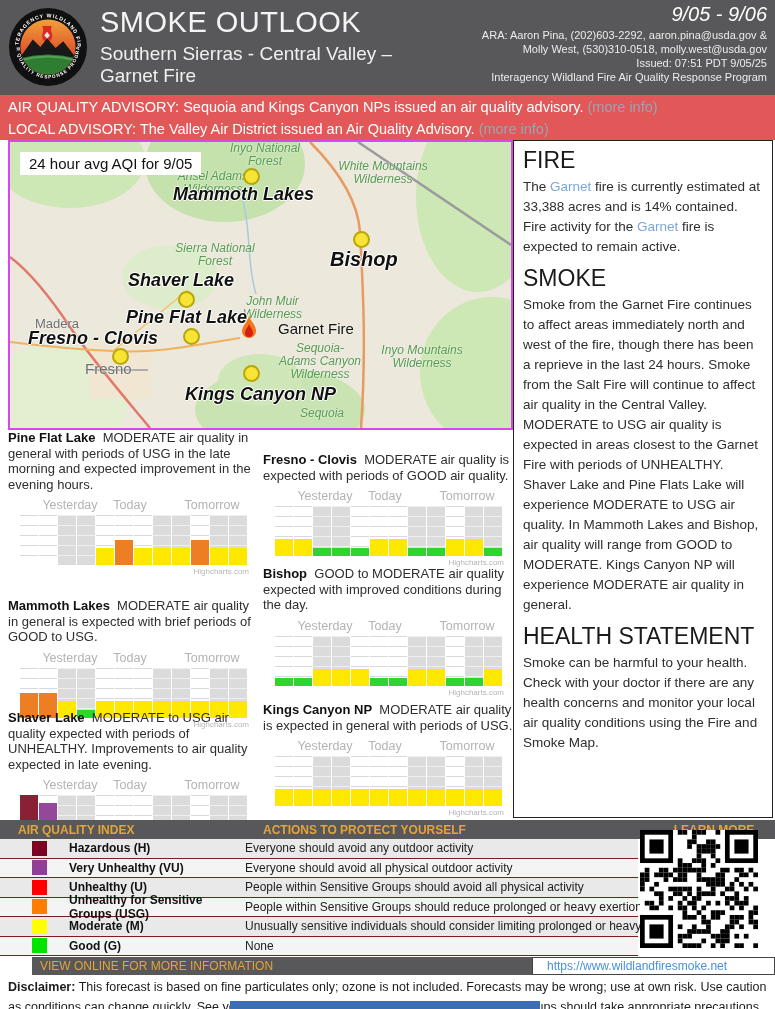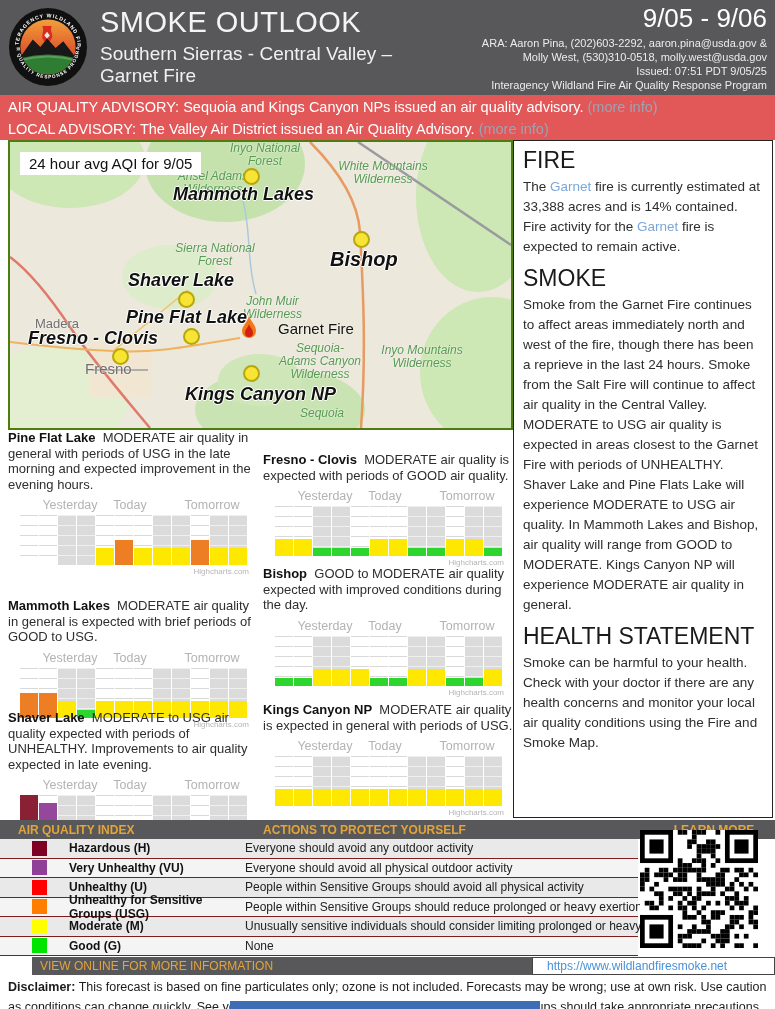--- a/index.html
+++ b/index.html
@@ -6,33 +6,33 @@
   body{font-family:"Liberation Sans", sans-serif; background:#fff;}
   .page{position:relative;width:775px;height:1009px;background:#fff;overflow:hidden;}
 
   
   .hdr{position:absolute;left:0;top:0;width:775px;height:95px;background:#58585a;}
   .logo{position:absolute;left:8px;top:7px;width:80px;height:80px;}
   .hdr-title{position:absolute;left:100px;top:6px;color:#f4f4f4;}
   .hdr-title h1{margin:0;font-size:29px;font-weight:400;letter-spacing:.5px;}
   .hdr-sub{margin-top:4px;font-size:19px;line-height:22px;width:330px;color:#f0f0f0;}
   .hdr-right{position:absolute;right:8px;top:3px;text-align:right;color:#fff;}
-  .hdr-date{font-size:26px;font-weight:400;}
+  .hdr-date{font-size:20px;font-weight:400;font-style:italic;}
   .hdr-small{font-size:11px;line-height:14px;color:#ececec;margin-top:2px;}
 
   
   .banner{position:absolute;left:0;top:95px;width:775px;height:45px;background:#e25757;color:#fff;font-size:14.5px;}
   .banner .line{padding:2px 8px 0 8px;line-height:20px;}
   .more-info{color:#9aa4b5;cursor:pointer;}
 
   
   .main{position:absolute;left:0;top:140px;width:775px;height:680px;}
 
   
-  .map{position:absolute;left:8px;top:0;width:501px;height:286px;border:2px solid #4d7c0f;background:#ece8dc;overflow:hidden;}
+  .map{position:absolute;left:8px;top:0;width:501px;height:286px;border:2px solid #d946ef;background:#ece8dc;overflow:hidden;}
   .map svg.terrain{position:absolute;left:0;top:0;}
   .map-caption{position:absolute;left:10px;top:10px;background:#fff;padding:3px 9px;font-size:15px;color:#111;}
   .place{position:absolute;color:#579a52;font-style:italic;font-size:12px;line-height:13px;text-align:center;white-space:pre-line;text-shadow:0 0 2px #fff;}
   .city{position:absolute;color:#6f6f6f;font-size:13px;text-shadow:0 0 2px #fff;}
   .stn-label{position:absolute;font-size:18px;font-weight:bold;font-style:italic;color:#111;white-space:nowrap;text-shadow:0 1px 0 #fff,0 -1px 0 #fff,1px 0 0 #fff,-1px 0 0 #fff;}
   .marker{position:absolute;width:17px;height:17px;border-radius:50%;background:#f7e435;border:2px solid #b9a70a;box-sizing:border-box;}
   .fire-label{position:absolute;font-size:15px;color:#111;white-space:nowrap;text-shadow:0 0 2px #fff;}
 
   
   .info-col{position:absolute;left:513px;top:0;width:260px;height:678px;border:1px solid #222;box-sizing:border-box;padding:2px 9px;}

